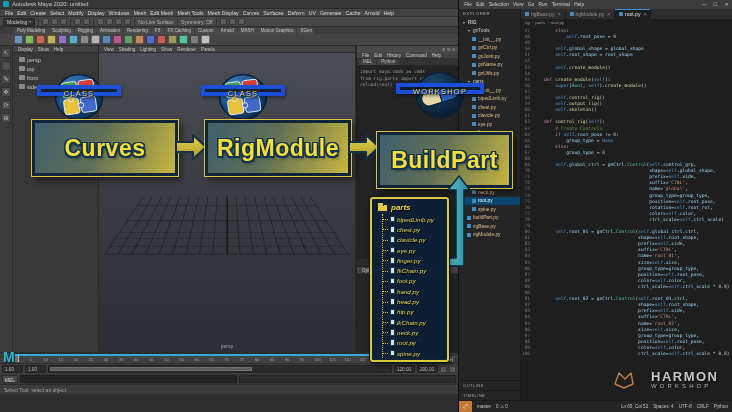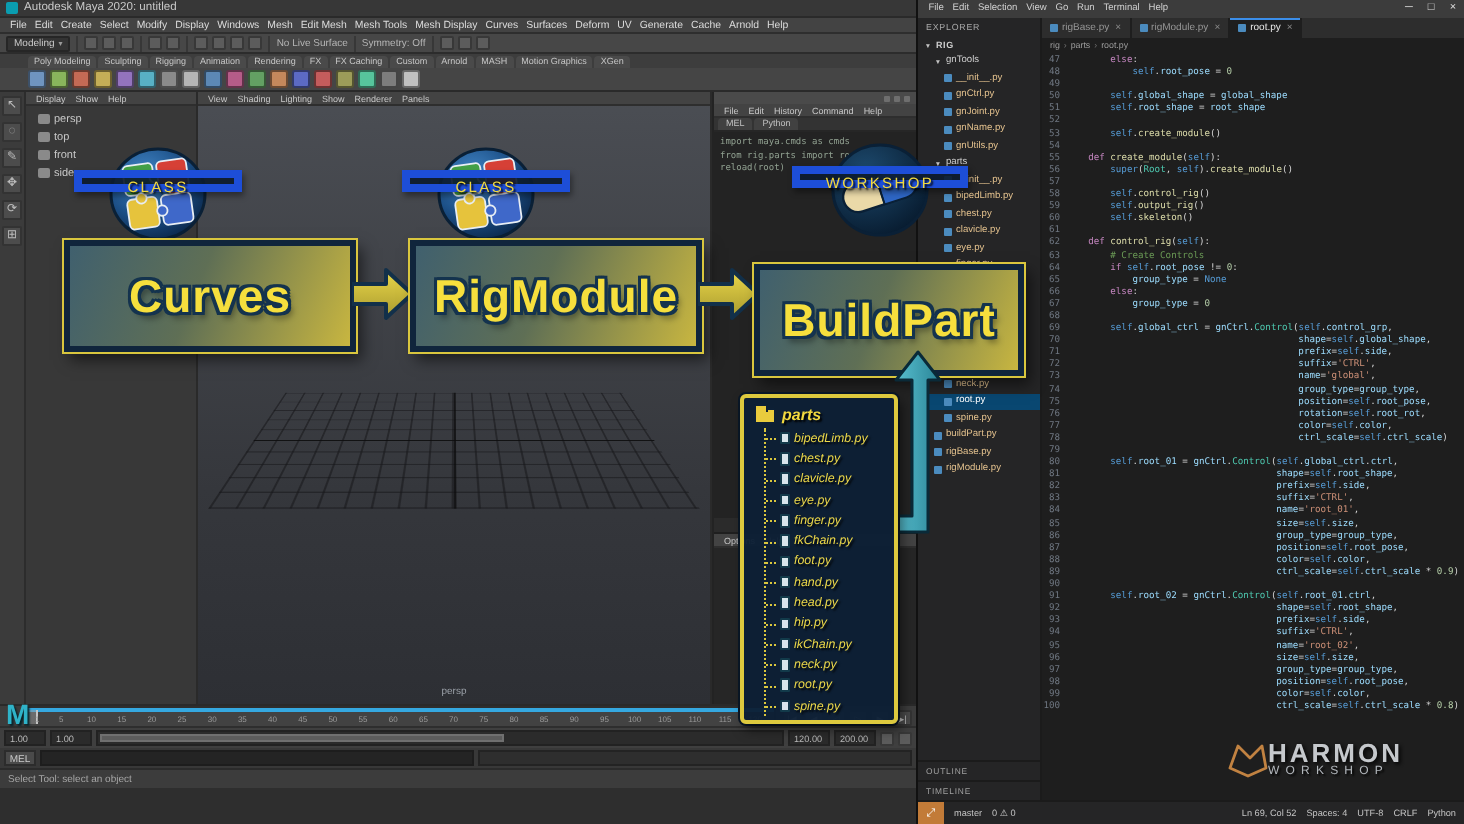--- a/index.html
+++ b/index.html
@@ -120,21 +120,21 @@
     box-shadow:2px 3px 6px rgba(0,0,0,.5), 0 0 0 1px #0a1828; padding:3px 2px 2px 5px; width:79px; }
   .parts-head { display:flex; gap:3px; align-items:center; margin-bottom:2px; }
   .folder-ico { width:11px; height:8px; background:#e9cb3d; border:1px solid #0d2036; border-radius:1px; position:relative; margin-top:2px; flex:none; }
   .folder-ico::before { content:''; position:absolute; top:-3px; left:-1px; width:5px; height:3px; background:#e9cb3d; border:1px solid #0d2036; border-bottom:none; border-radius:1px 1px 0 0; }
   .parts-title { color:#f2d93f; font-size:8px; font-weight:bold; font-style:italic; text-shadow:1px 1px 1px #000; }
   .parts-list { margin-left:5px; border-left:1px dotted #d9c63e; }
   .p-row { display:flex; align-items:center; gap:2px; height:10.3px; position:relative; padding-left:7px; }
   .p-row::before { content:''; position:absolute; left:0; top:50%; width:5px; border-top:1px dotted #d9c63e; }
   .page-ico { width:5px; height:6.5px; background:#d7e6ec; border:1px solid #123a4a; border-radius:.5px; flex:none; }
   .p-row span:last-child { color:#ecd84a; font-size:6.2px; font-style:italic; text-shadow:1px 1px 1px #000; white-space:nowrap; }
-  .wm { display:flex; align-items:center; gap:0; opacity:.92; z-index:70; }
+  .wm { display:flex; align-items:center; gap:17px; opacity:.92; z-index:70; }
   .wm-text .l1 { font-size:13px; font-weight:bold; color:#d4d7db; letter-spacing:1.5px; text-shadow:1px 1px 2px #000; line-height:13px; }
   .wm-text .l2 { font-size:6px; color:#bfc4ca; letter-spacing:3.1px; text-shadow:1px 1px 1px #000; }
   .maya-m { font-weight:bold; font-size:14px; color:#2fb3c9; text-shadow:1px 1px 1px #05232a; z-index:70; }
 </style>
 </head>
 <body>
 
 <div id="stage">
 
   <svg width="0" height="0" style="position:absolute">

